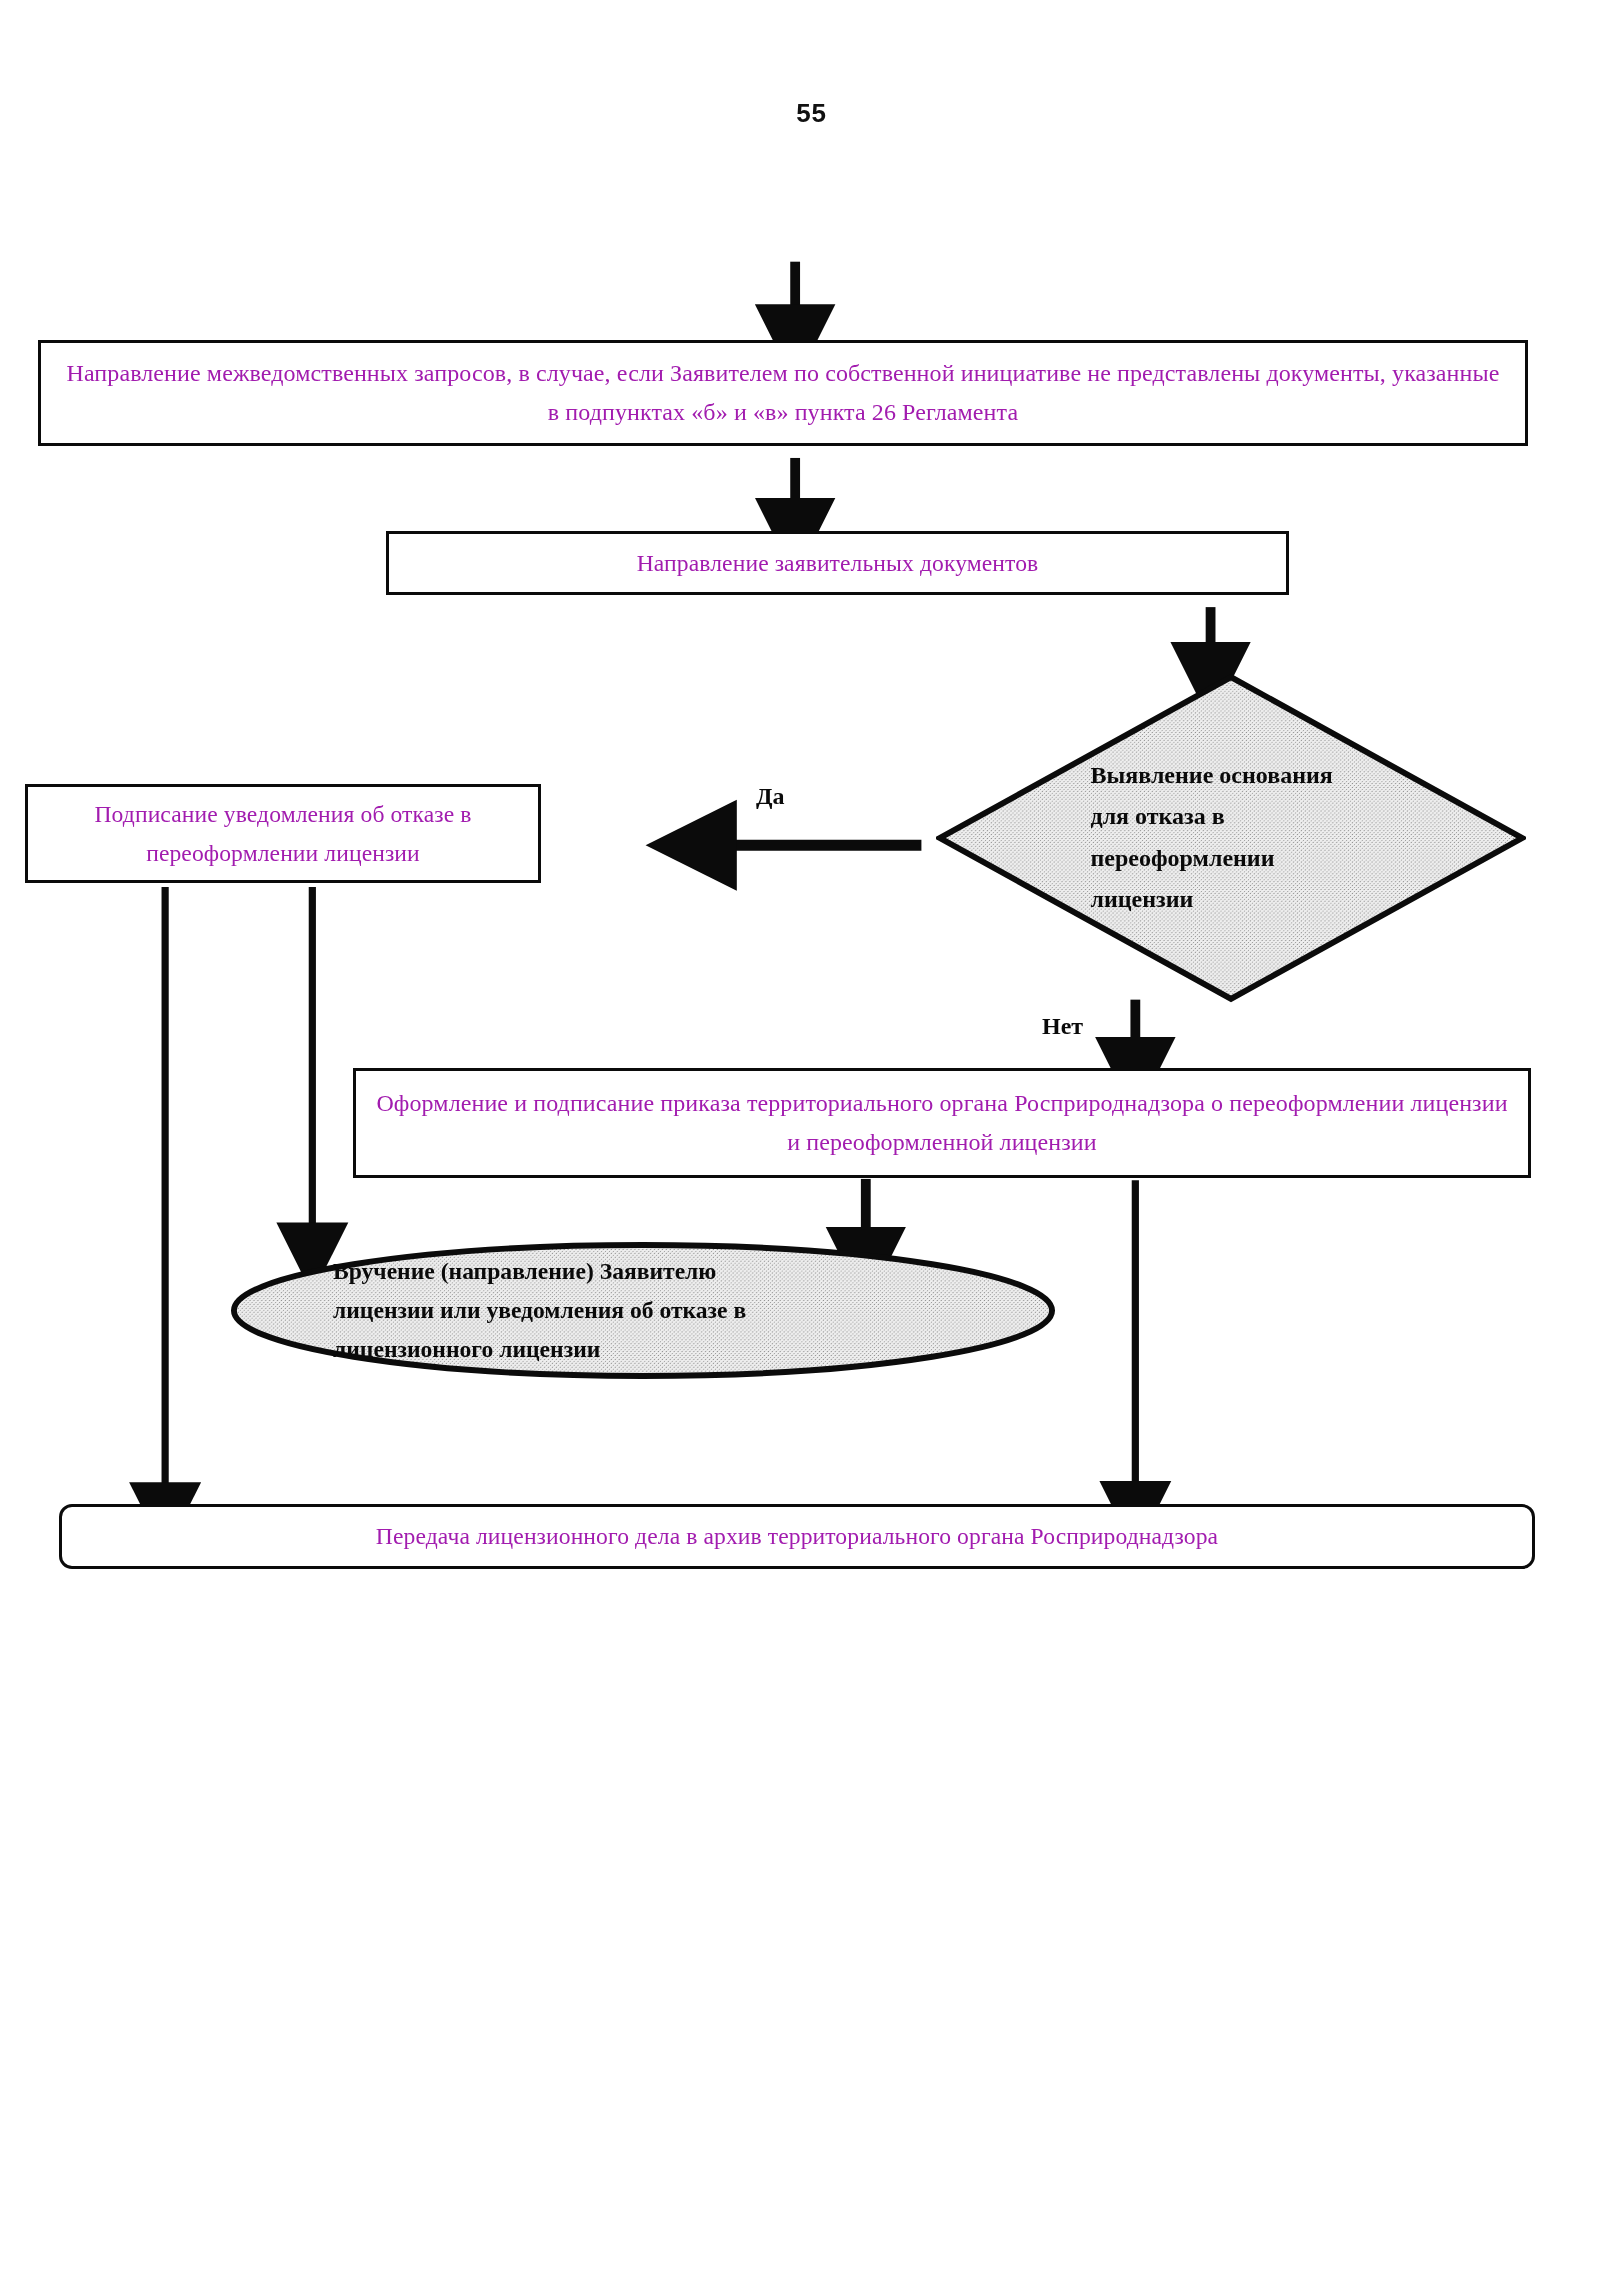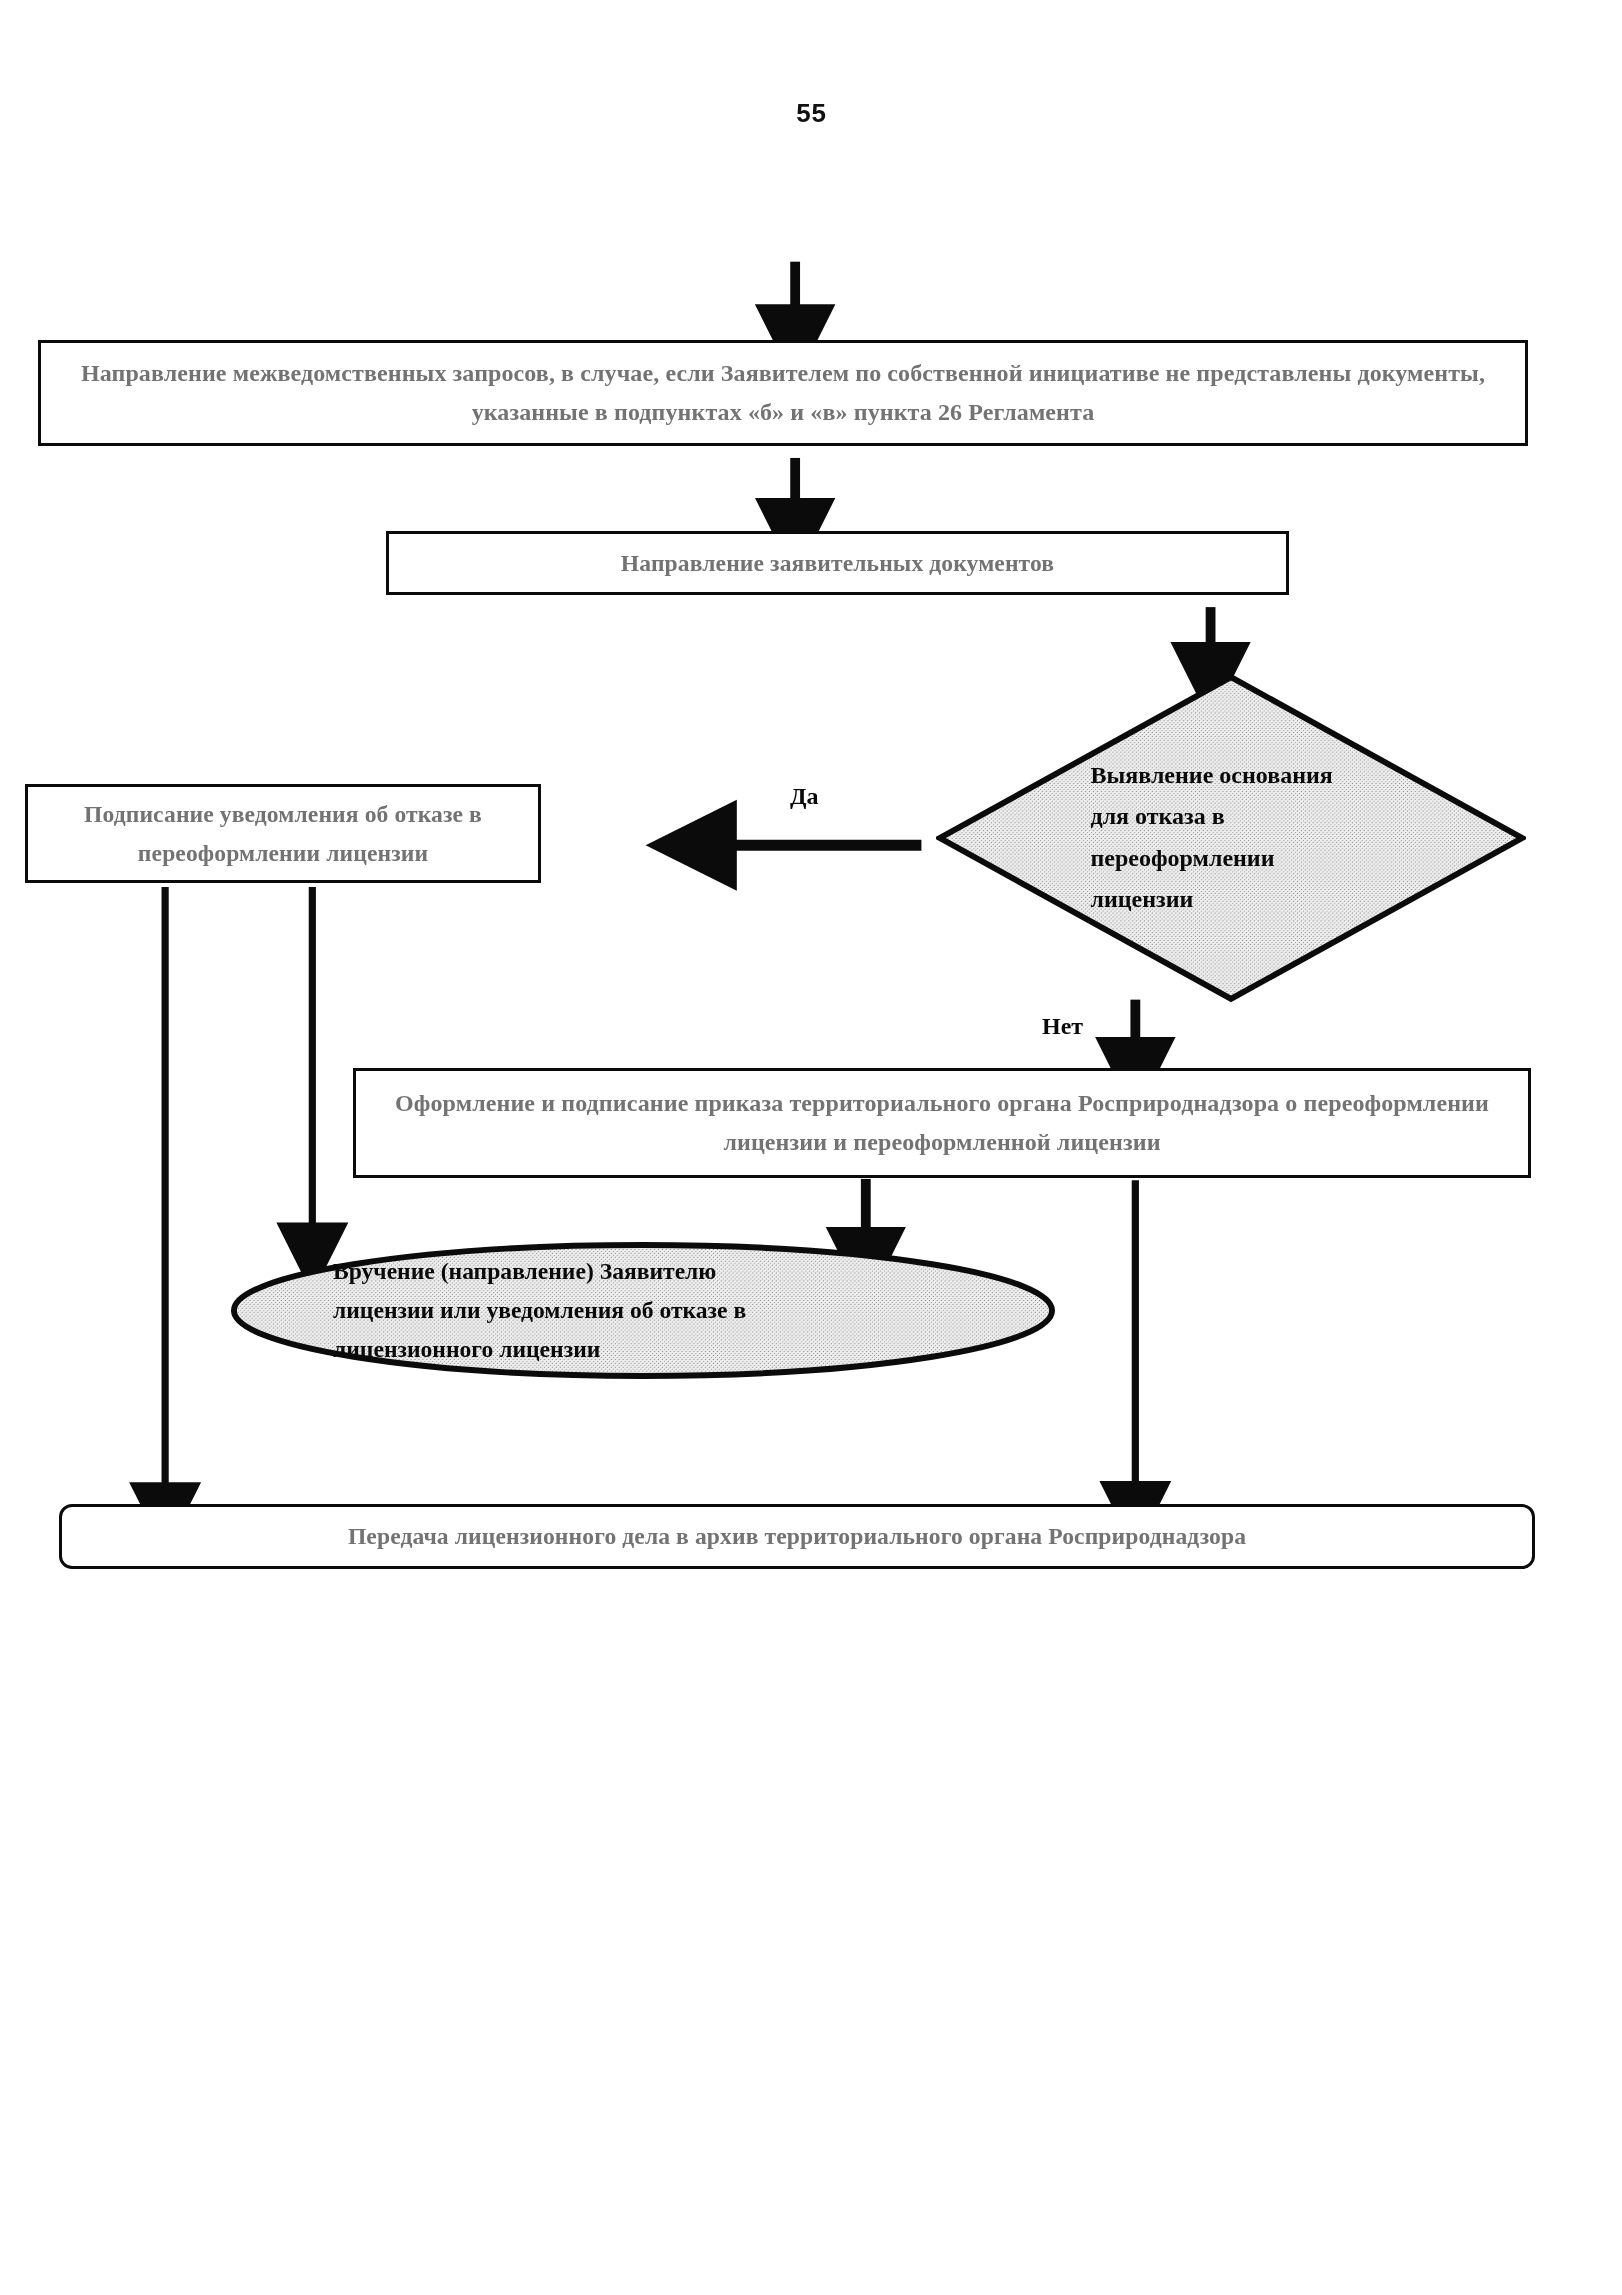--- a/index.html
+++ b/index.html
@@ -36,22 +36,22 @@
   
   .node-box {
     position: absolute;
     box-sizing: border-box;
     border: 3.3px solid #0b0b0b;
     background: #ffffff;
     display: flex;
     align-items: center;
     justify-content: center;
     text-align: center;
-    color: #737373;
-    font-weight: bold;
+    color: #a21caf;
+    font-weight: normal;
     font-size: 24px;
     line-height: 1.62;
     padding: 12px 17px;
     letter-spacing: 0.1px;
   }
   .node-box .txt { display: block; width: 100%; }
 
   #box-mezhved   { left: 38px;  top: 340px;  width: 1490px; height: 106px; }
   #box-rassm     { left: 386px; top: 531px;  width: 903px; height: 64px;  font-size: 23.6px; }
   #box-podpis    { left: 25px;  top: 784px; width: 516px;  height: 99px; font-size: 23.6px; }
@@ -104,21 +104,21 @@
     pointer-events: none;
   }
 
   
   .edge-label {
     position: absolute;
     font-weight: bold;
     font-size: 24px;
     color: #0a0a0a;
   }
-  #label-da  { left: 790px; top: 783px; text-align: center; }
+  #label-da  { left: 756px; top: 783px; text-align: center; }
   #label-net { left: 1042px; top: 1013px; }
 
   
   .connector {
     position: absolute;
     left: 0;
     top: 0;
     width: 1623px;
     height: 2295px;
     pointer-events: none;

